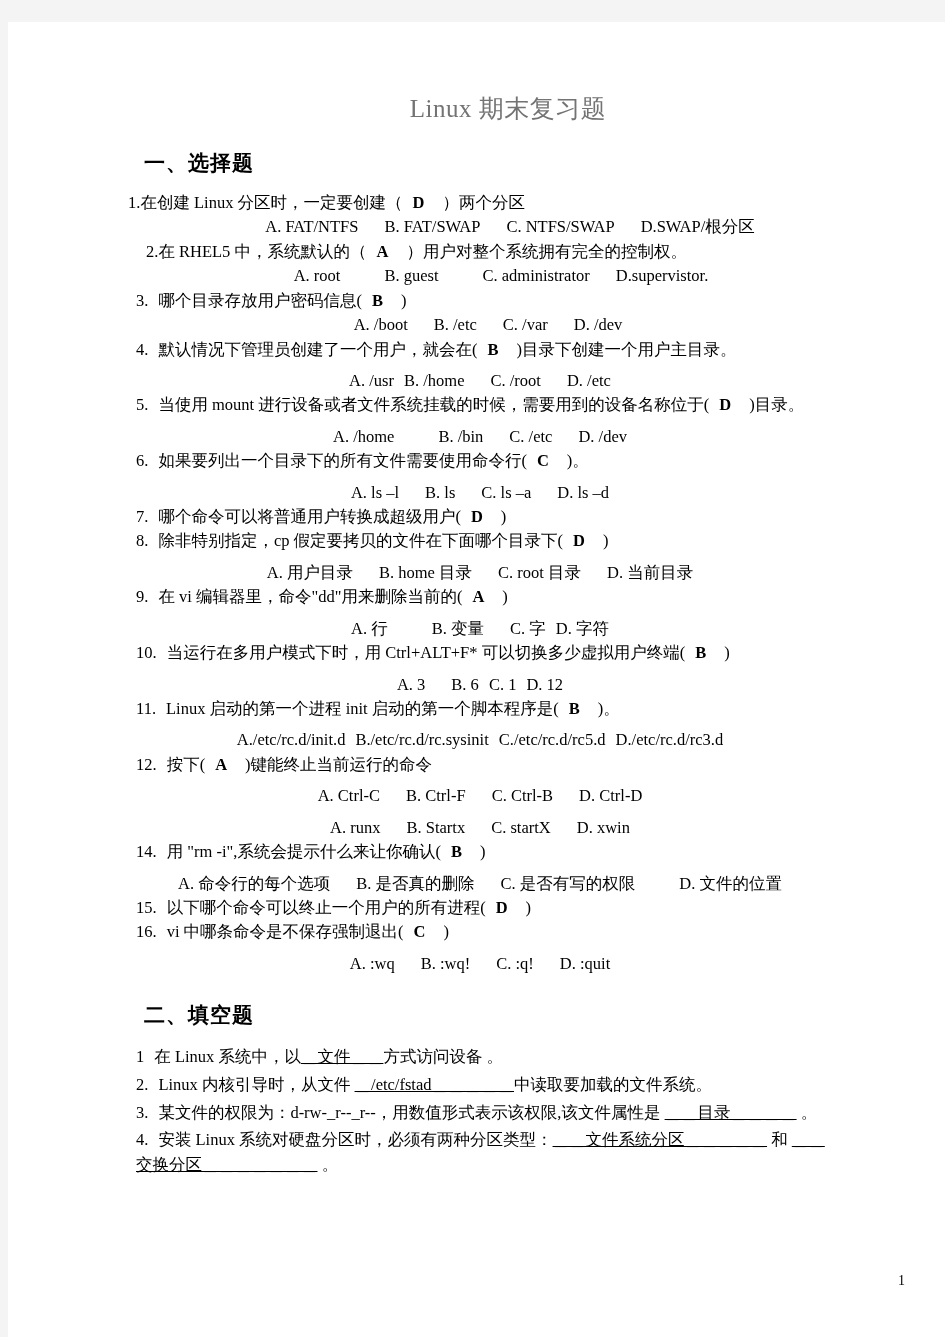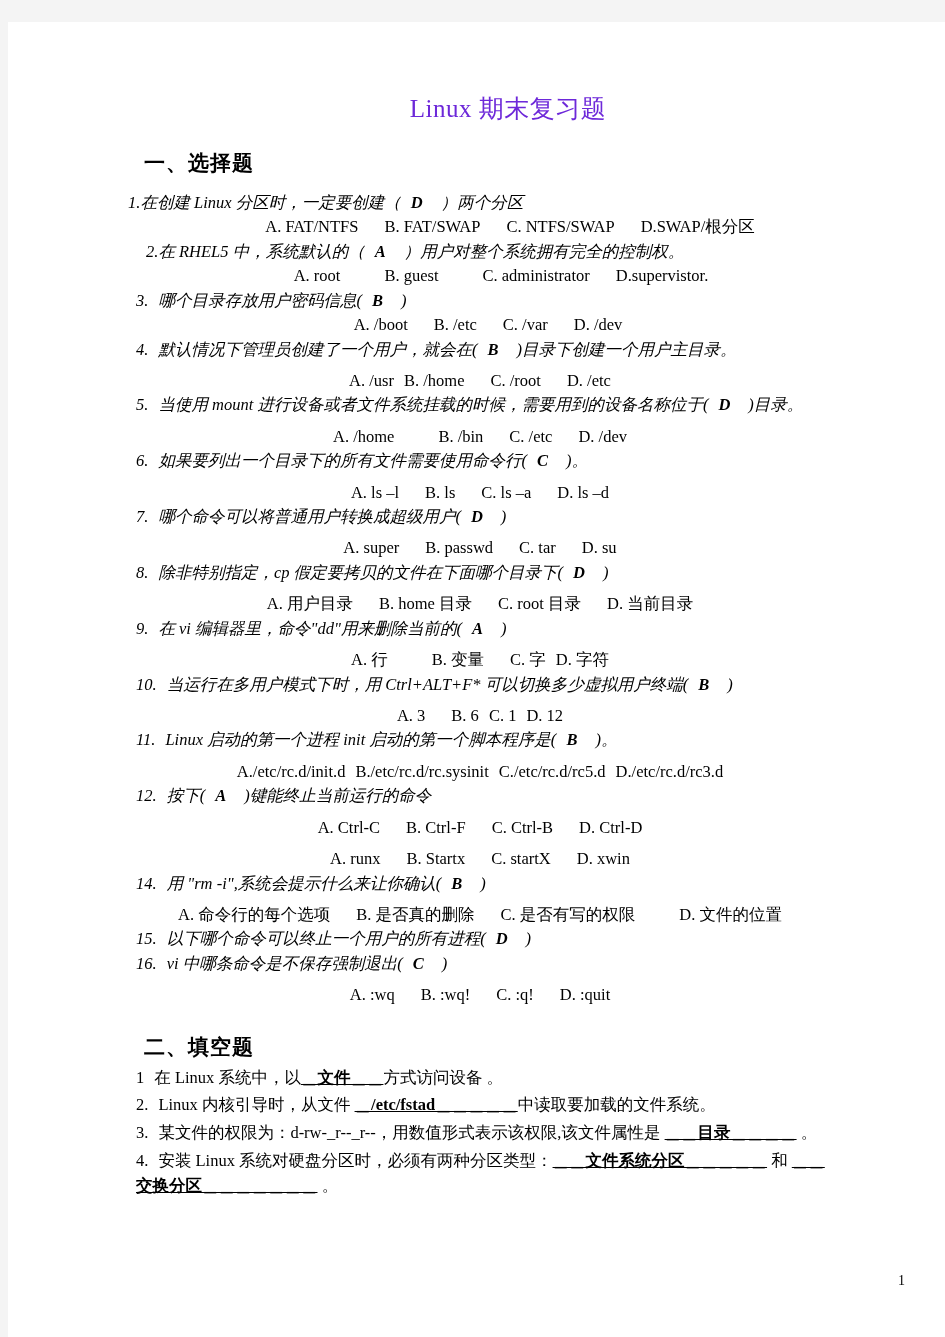--- a/index.html
+++ b/index.html
@@ -28,39 +28,38 @@
     top: 70px;
     width: 700px;
   }
   .doc-title {
     text-align: center;
     font-size: 25px;
     font-weight: normal;
     letter-spacing: 0.5px;
     margin: 0 0 24px 0;
     padding-left: 60px;
-    color: #6d28d9;
+    color: #737373;
   }
   .section-head {
     font-size: 21px;
     font-weight: bold;
     margin: 0 0 14px 0;
     padding-left: 16px;
     letter-spacing: 1px;
   }
   .section-head.second {
     margin-top: 26px;
-    margin-bottom: 5px;
+    margin-bottom: 16px;
   }
   .q {
     font-size: 16.5px;
     line-height: 1.42;
     margin: 0 0 1px 0;
     white-space: normal;
-    font-style: italic;
   }
   .q.i1 { padding-left: 8px; }
   .q.i2 { padding-left: 18px; }
   .opts {
     font-size: 16.5px;
     line-height: 1.42;
     margin: 0 0 1px 0;
     text-align: center;
   }
   .opts.ind { padding-left: 64px; }
@@ -71,21 +70,21 @@
     font-family: "Liberation Serif", serif;
     padding: 0 18px 0 10px;
   }
   .fill {
     font-size: 16.5px;
     line-height: 1.5;
     margin: 0 0 3px 0;
     padding-left: 8px;
   }
   .fb {
-    font-weight: bold;
+    font-weight: normal;
     text-decoration: underline;
   }
   .pagenum {
     position: absolute;
     right: 40px;
     bottom: 48px;
     font-size: 14px;
     color: #000;
   }
   .sp-sm { display: inline-block; width: 10px; }
@@ -114,21 +113,20 @@
     <div class="q i1"><span>4.</span><span class="sp-sm"></span><span>默认情况下管理员创建了一个用户，就会在(</span><span class="ans">B</span><span>)目录下创建一个用户主目录。</span></div>
     <div class="opts flat"><span>A. /usr</span><span class="sp-sm"></span><span>B. /home</span><span class="sp-md"></span><span>C. /root</span><span class="sp-md"></span><span>D. /etc</span></div>
 
     <div class="q i1"><span>5.</span><span class="sp-sm"></span><span>当使用 mount 进行设备或者文件系统挂载的时候，需要用到的设备名称位于(</span><span class="ans">D</span><span>)目录。</span></div>
     <div class="opts flat"><span>A. /home</span><span class="sp-lg"></span><span>B. /bin</span><span class="sp-md"></span><span>C. /etc</span><span class="sp-md"></span><span>D. /dev</span></div>
 
     <div class="q i1"><span>6.</span><span class="sp-sm"></span><span>如果要列出一个目录下的所有文件需要使用命令行(</span><span class="ans">C</span><span>)。</span></div>
     <div class="opts flat"><span>A. ls –l</span><span class="sp-md"></span><span>B. ls</span><span class="sp-md"></span><span>C. ls –a</span><span class="sp-md"></span><span>D. ls –d</span></div>
 
     <div class="q i1"><span>7.</span><span class="sp-sm"></span><span>哪个命令可以将普通用户转换成超级用户(</span><span class="ans">D</span><span>)</span></div>
-    <div class="opts flat"><span>A. super</span><span class="sp-md"></span><span>B. passwd</span><span class="sp-md"></span><span>C. tar</span><span class="sp-md"></span><span>D. su</span></div>
 
     <div class="q i1"><span>8.</span><span class="sp-sm"></span><span>除非特别指定，cp 假定要拷贝的文件在下面哪个目录下(</span><span class="ans">D</span><span>)</span></div>
     <div class="opts flat"><span>A. 用户目录</span><span class="sp-md"></span><span>B. home 目录</span><span class="sp-md"></span><span>C. root 目录</span><span class="sp-md"></span><span>D. 当前目录</span></div>
 
     <div class="q i1"><span>9.</span><span class="sp-sm"></span><span>在 vi 编辑器里，命令"dd"用来删除当前的(</span><span class="ans">A</span><span>)</span></div>
     <div class="opts flat"><span>A. 行</span><span class="sp-lg"></span><span>B. 变量</span><span class="sp-md"></span><span>C. 字</span><span class="sp-sm"></span><span>D. 字符</span></div>
 
     <div class="q i1"><span>10.</span><span class="sp-sm"></span><span>当运行在多用户模式下时，用 Ctrl+ALT+F* 可以切换多少虚拟用户终端(</span><span class="ans">B</span><span>)</span></div>
     <div class="opts flat"><span>A. 3</span><span class="sp-md"></span><span>B. 6</span><span class="sp-sm"></span><span>C. 1</span><span class="sp-sm"></span><span>D. 12</span></div>
 

